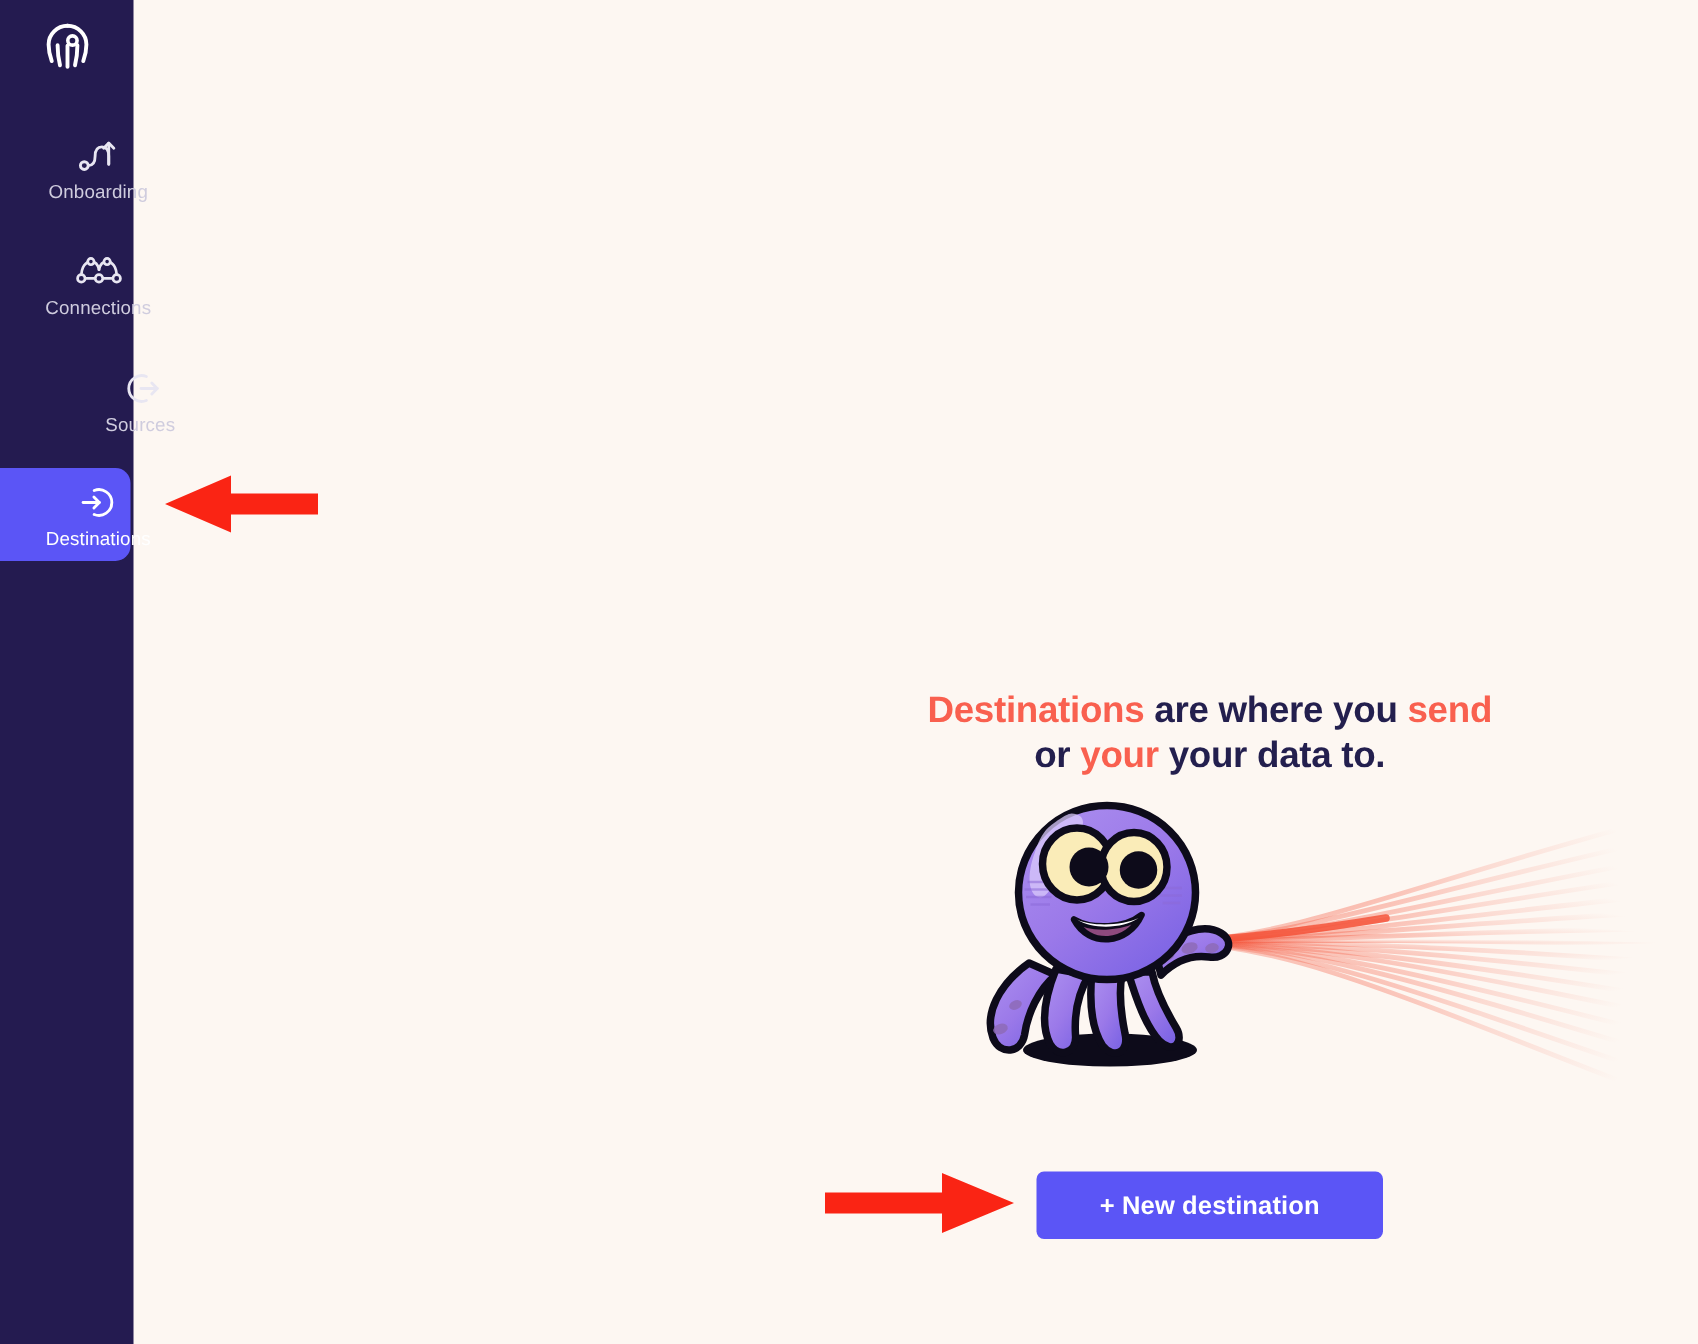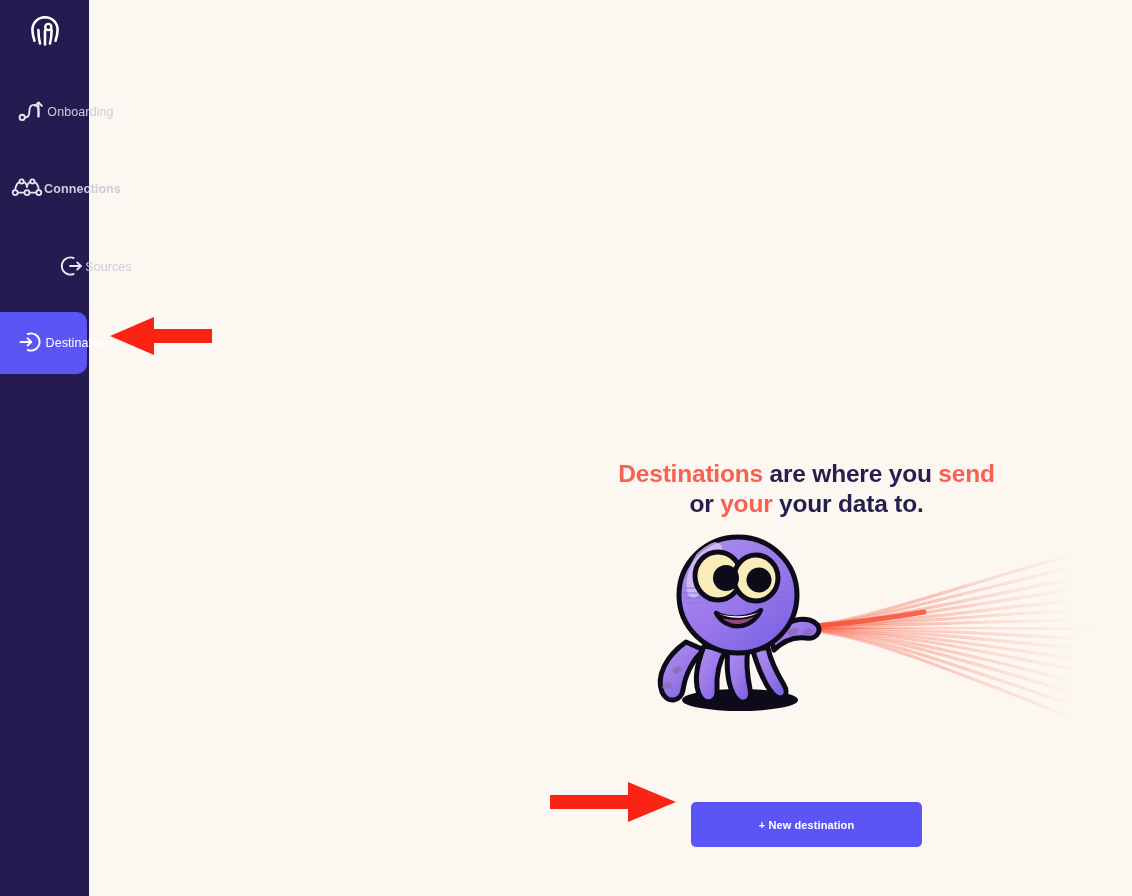--- a/index.html
+++ b/index.html
@@ -34,21 +34,21 @@
     display: flex;
     align-items: center;
     justify-content: center;
   }
   .nav-item {
     position: absolute;
     left: 0;
     width: 87px;
     height: 62px;
     display: flex;
-    flex-direction: row;
+    flex-direction: column;
     align-items: center;
     justify-content: center;
     cursor: pointer;
     border-radius: 0 10px 10px 0;
     box-sizing: border-box;
     padding-left: 44px;
   }
   .nav-item .nav-icon {
     height: 28px;
     display: flex;
@@ -108,26 +108,25 @@
     position: absolute;
     left: 602px;
     top: 781px;
     width: 231px;
     height: 45px;
     background: #5B55F6;
     color: #FFFFFF;
     border: none;
     border-radius: 5px;
     font-family: "Liberation Sans", sans-serif;
-    font-size: 11px;
+    font-size: 17px;
     font-weight: bold;
     letter-spacing: 0.1px;
     cursor: pointer;
     padding: 0;
-    margin-top: 21px;
   }
 
   
   .annot-arrow {
     position: absolute;
     pointer-events: none;
   }
   #arrow-to-sidebar { left: 108px; top: 312px; }
   #arrow-to-button  { left: 550px; top: 777px; }
 </style>
@@ -155,21 +154,21 @@
       <svg width="30" height="26" viewBox="0 0 30 26" fill="none">
         <circle cx="5.2" cy="19.4" r="2.6" stroke="#E8E6F2" stroke-width="1.9" fill="none"></circle>
         <path d="M7.9 19.4c3.4 0 4.5-2.6 4.5-6.2s1.1-6.3 4.6-6.3c3.5 0 4.5 2.7 4.5 6.3v5.4" stroke="#E8E6F2" stroke-width="1.9" stroke-linecap="round" fill="none"></path>
         <path d="M21.5 4.6v13.8" stroke="#E8E6F2" stroke-width="1.9" stroke-linecap="round"></path>
         <path d="M18.1 7.9l3.4-3.5 3.4 3.5" stroke="#E8E6F2" stroke-width="1.9" stroke-linecap="round" stroke-linejoin="round" fill="none"></path>
       </svg>
     </span>
     <span class="nav-label">Onboarding</span>
   </div>
 
-  <div class="nav-item" style="top:158px;font-weight:bold;">
+  <div class="nav-item" style="top:158px;">
     <span class="nav-icon">
       <svg width="34" height="26" viewBox="0 0 34 26" fill="none">
         <path d="M5.2 16.6C5.2 9.6 8.3 6.4 11.6 6.4c3.6 0 5.0 3.2 5.4 5.4" stroke="#E8E6F2" stroke-width="1.8" stroke-linecap="round" fill="none"></path>
         <path d="M28.8 16.6c0-7.0-3.1-10.2-6.4-10.2-3.6 0-5.0 3.2-5.4 5.4" stroke="#E8E6F2" stroke-width="1.8" stroke-linecap="round" fill="none"></path>
         <path d="M5.4 17.6h23.2" stroke="#E8E6F2" stroke-width="1.8" stroke-linecap="round"></path>
         <circle cx="5.2" cy="17.6" r="2.5" stroke="#E8E6F2" stroke-width="1.8" fill="#241B50"></circle>
         <circle cx="17.0" cy="17.6" r="2.5" stroke="#E8E6F2" stroke-width="1.8" fill="#241B50"></circle>
         <circle cx="28.8" cy="17.6" r="2.5" stroke="#E8E6F2" stroke-width="1.8" fill="#241B50"></circle>
         <circle cx="11.6" cy="6.4" r="2.1" stroke="#E8E6F2" stroke-width="1.8" fill="#241B50"></circle>
         <circle cx="22.4" cy="6.4" r="2.1" stroke="#E8E6F2" stroke-width="1.8" fill="#241B50"></circle>

